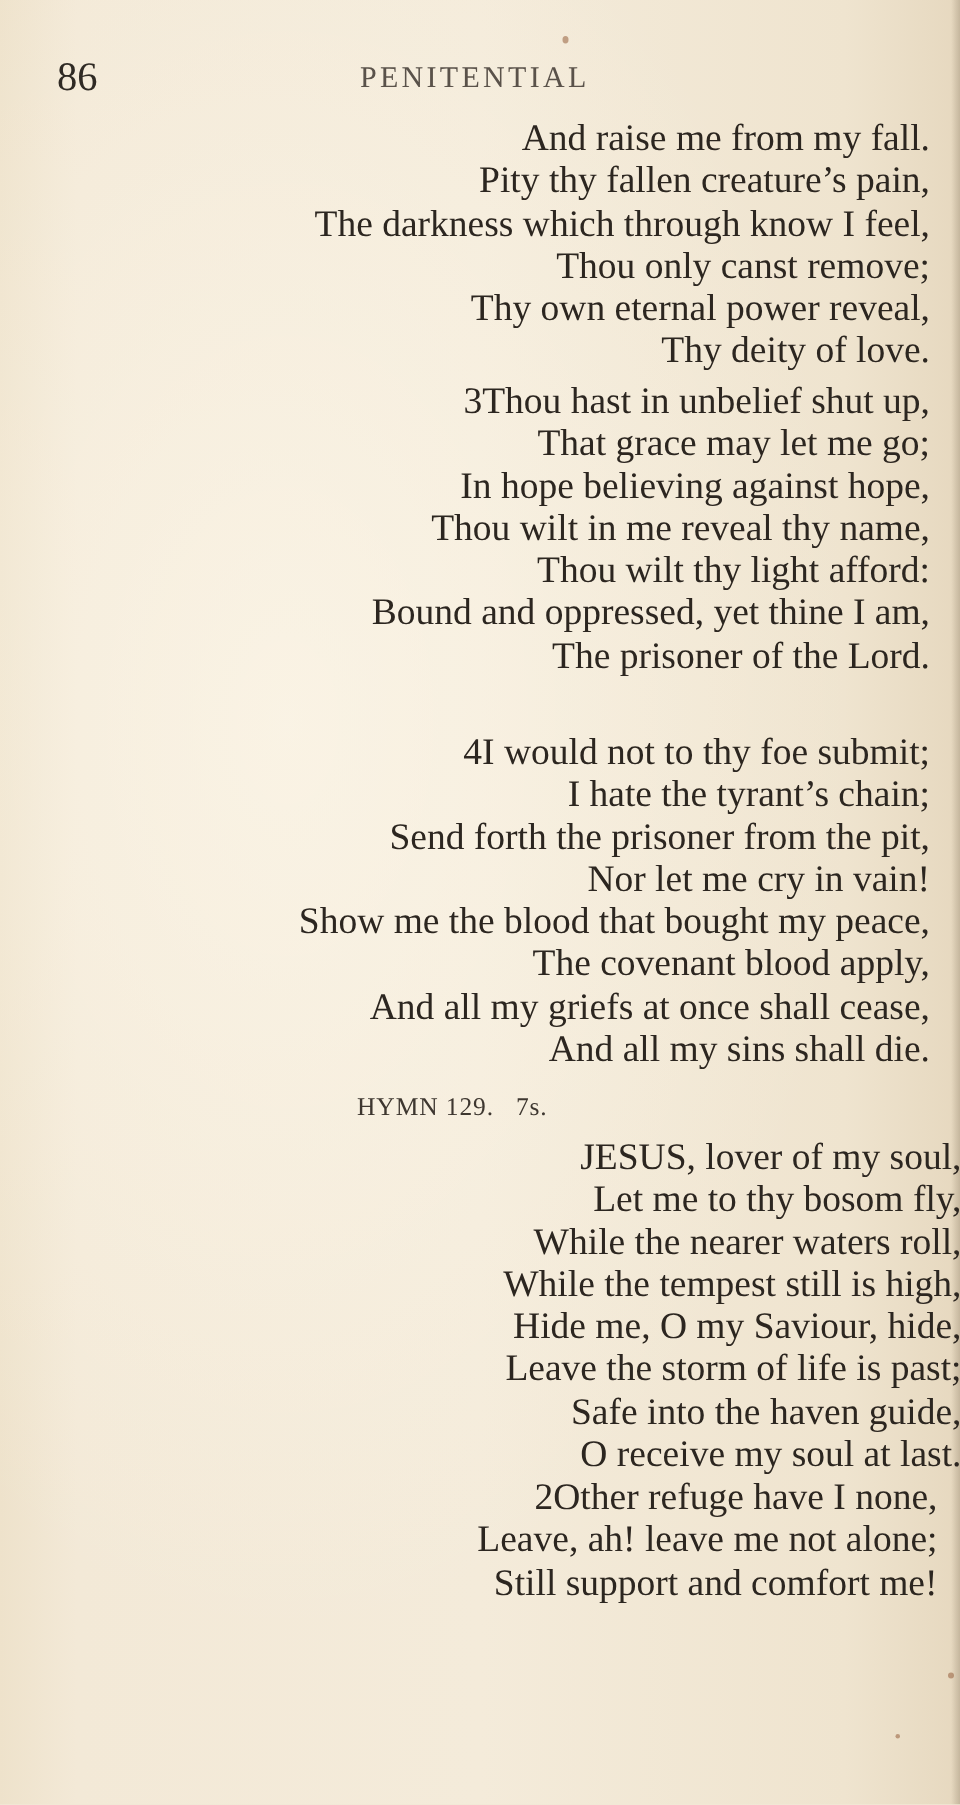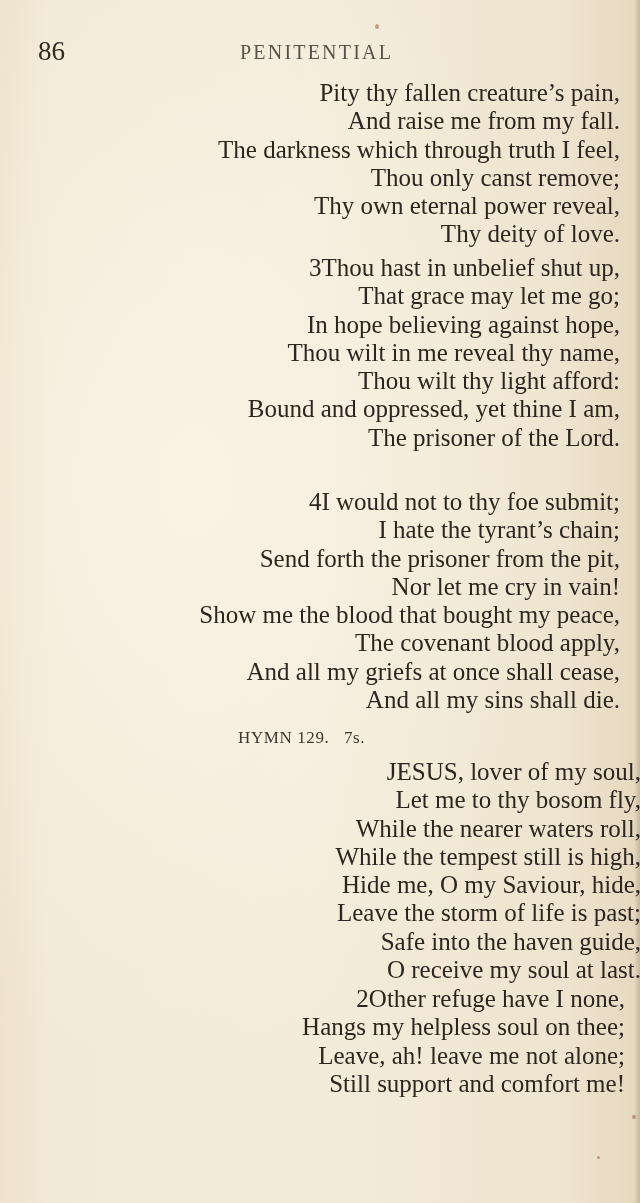--- a/index.html
+++ b/index.html
@@ -93,23 +93,23 @@
   <div class="speck" style="left:375px;top:24px;width:4px;height:5px;"></div>
   <div class="speck" style="left:632px;top:1115px;width:4px;height:4px;"></div>
   <div class="speck" style="left:597px;top:1156px;width:3px;height:3px;"></div>
 
   <div class="header">
     <span class="page-number">86</span>
     <span class="running-head">PENITENTIAL</span>
   </div>
 
   <div class="verse-block" style="top:79px;">
+    <div class="line indent">And raise me from my fall.</div>
     <div class="line">Pity thy fallen creature’s pain,</div>
-    <div class="line indent">And raise me from my fall.</div>
-    <div class="line">The darkness which through truth I feel,</div>
+    <div class="line">The darkness which through know I feel,</div>
     <div class="line indent">Thou only canst remove;</div>
     <div class="line">Thy own eternal power reveal,</div>
     <div class="line indent">Thy deity of love.</div>
   </div>
 
   <div class="verse-block" style="top:254px;">
     <div class="line"><span class="num">3</span><span>Thou hast in unbelief shut up,</span></div>
     <div class="line indent">That grace may let me go;</div>
     <div class="line">In hope believing against hope,</div>
     <div class="line">Thou wilt in me reveal thy name,</div>
@@ -137,17 +137,16 @@
     <div class="line">While the nearer waters roll,</div>
     <div class="line indent">While the tempest still is high,</div>
     <div class="line">Hide me, O my Saviour, hide,</div>
     <div class="line indent">Leave the storm of life is past;</div>
     <div class="line">Safe into the haven guide,</div>
     <div class="line indent">O receive my soul at last.</div>
   </div>
 
   <div class="verse-block" style="top:985px; left:45px;">
     <div class="line"><span class="num">2</span><span>Other refuge have I none,</span></div>
-    <div class="line indent">Hangs my helpless soul on thee;</div>
     <div class="line">Leave, ah! leave me not alone;</div>
     <div class="line indent">Still support and comfort me!</div>
   </div>
 </div>
 
 </body></html>

